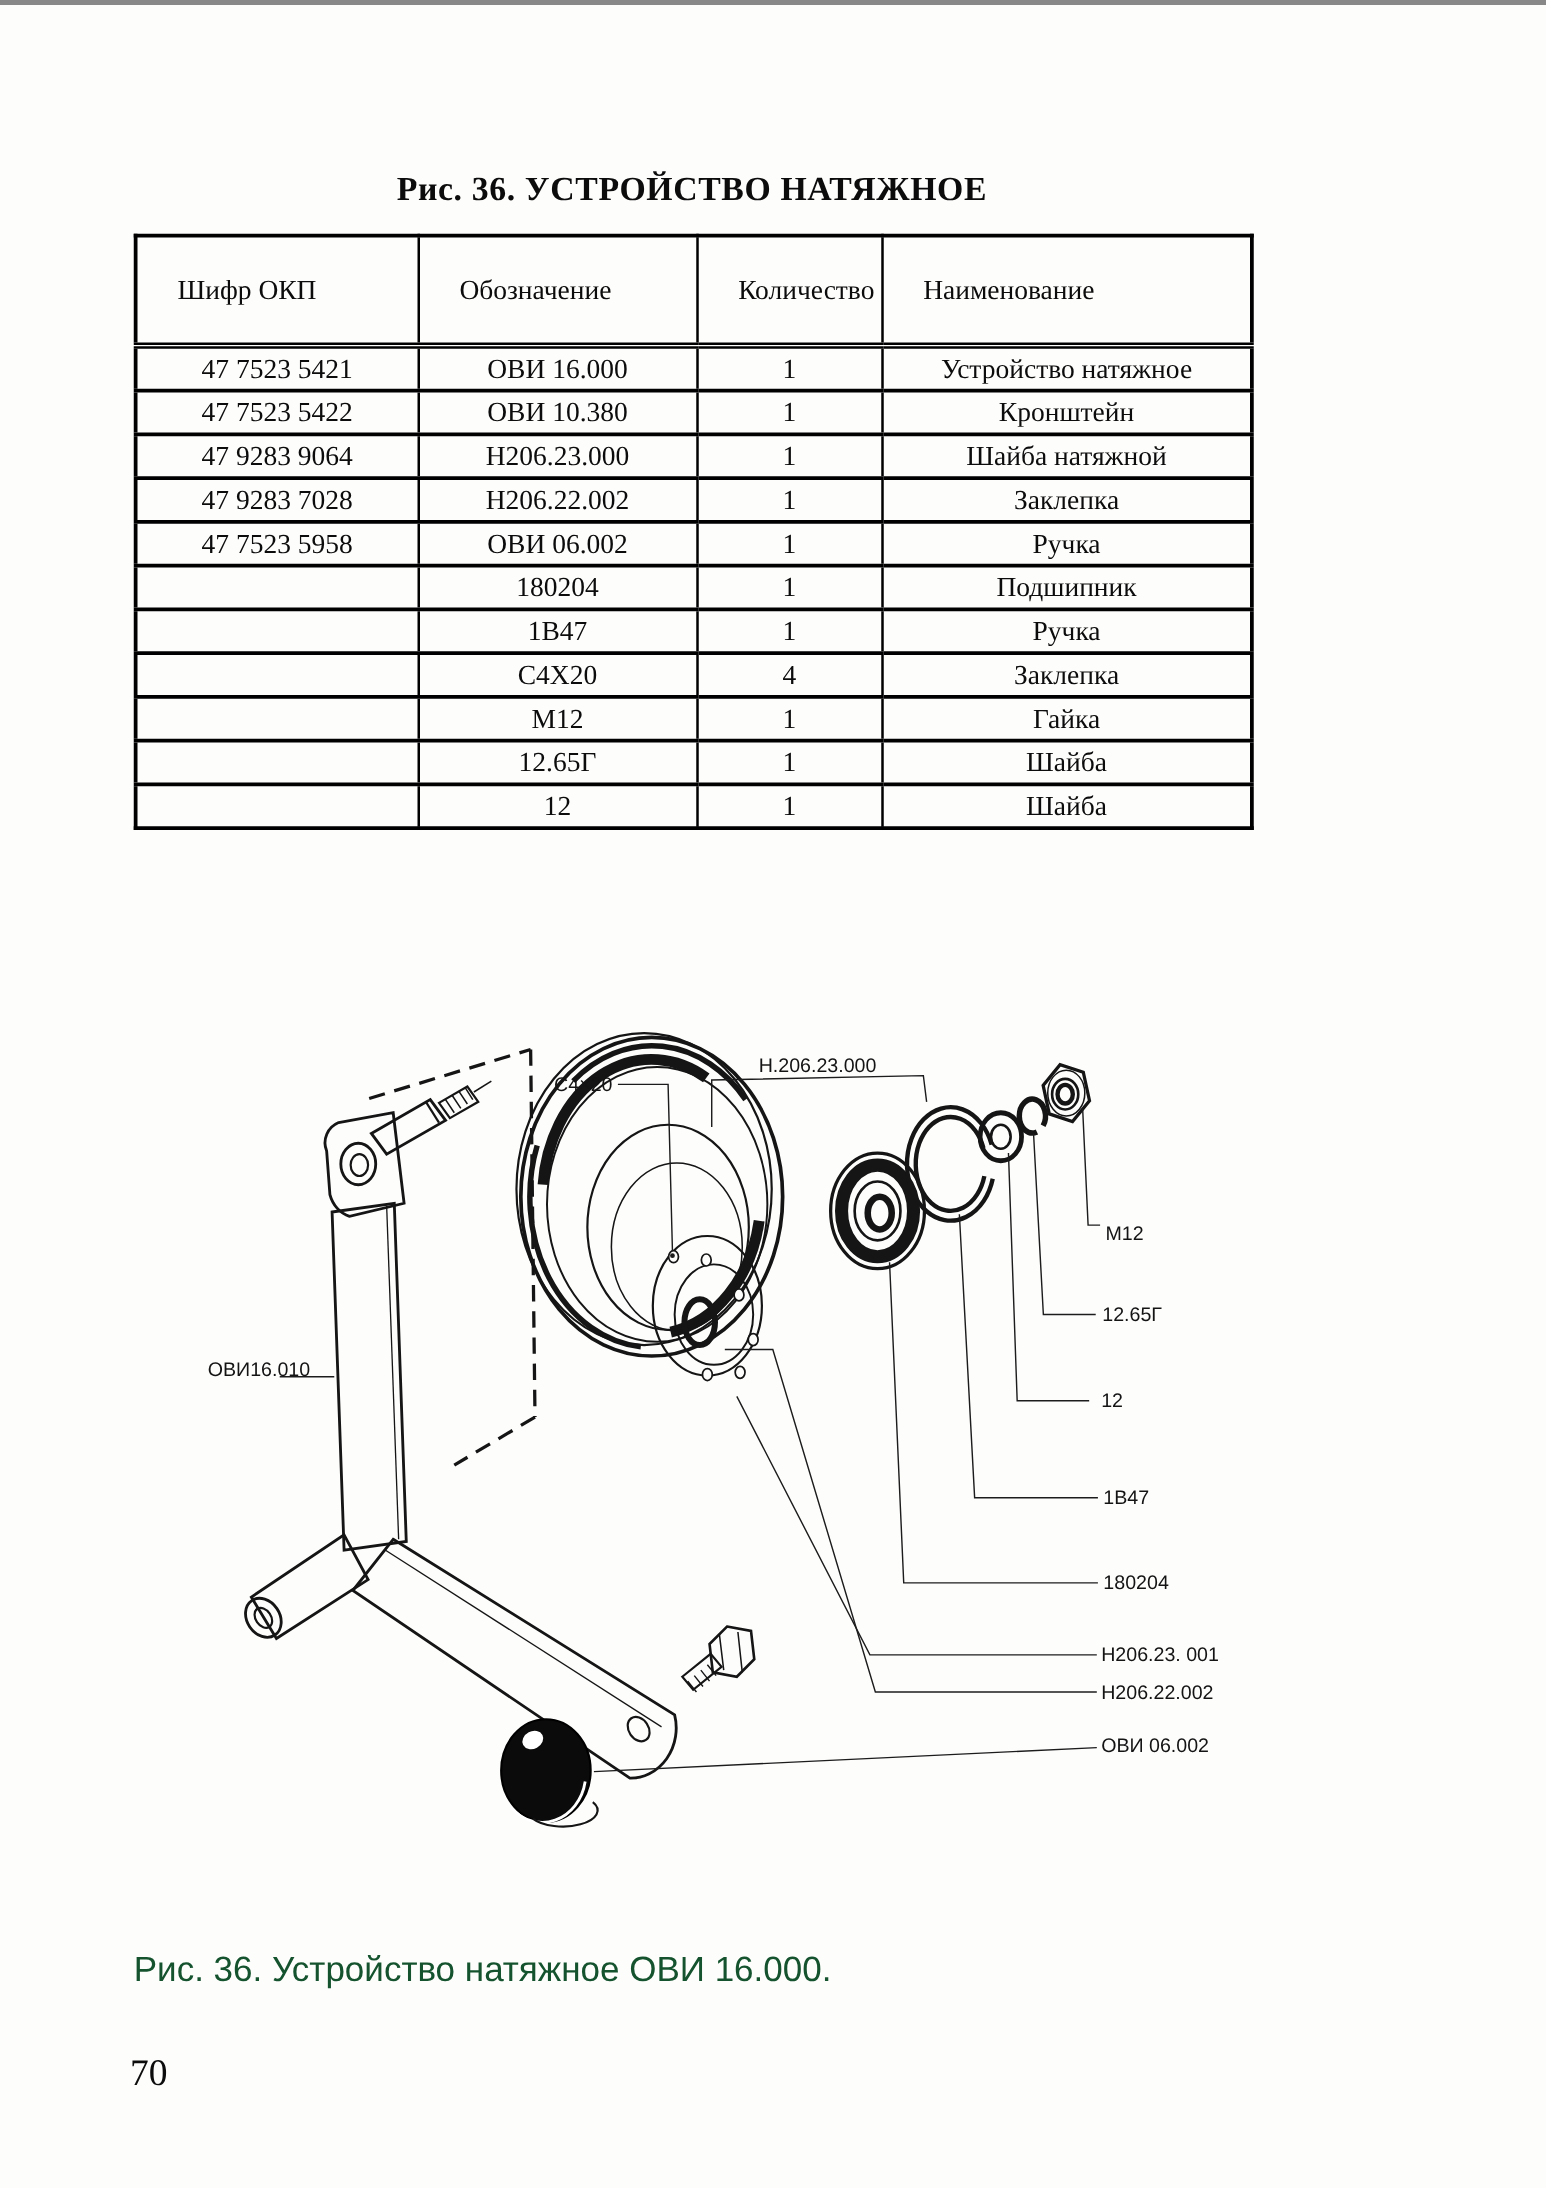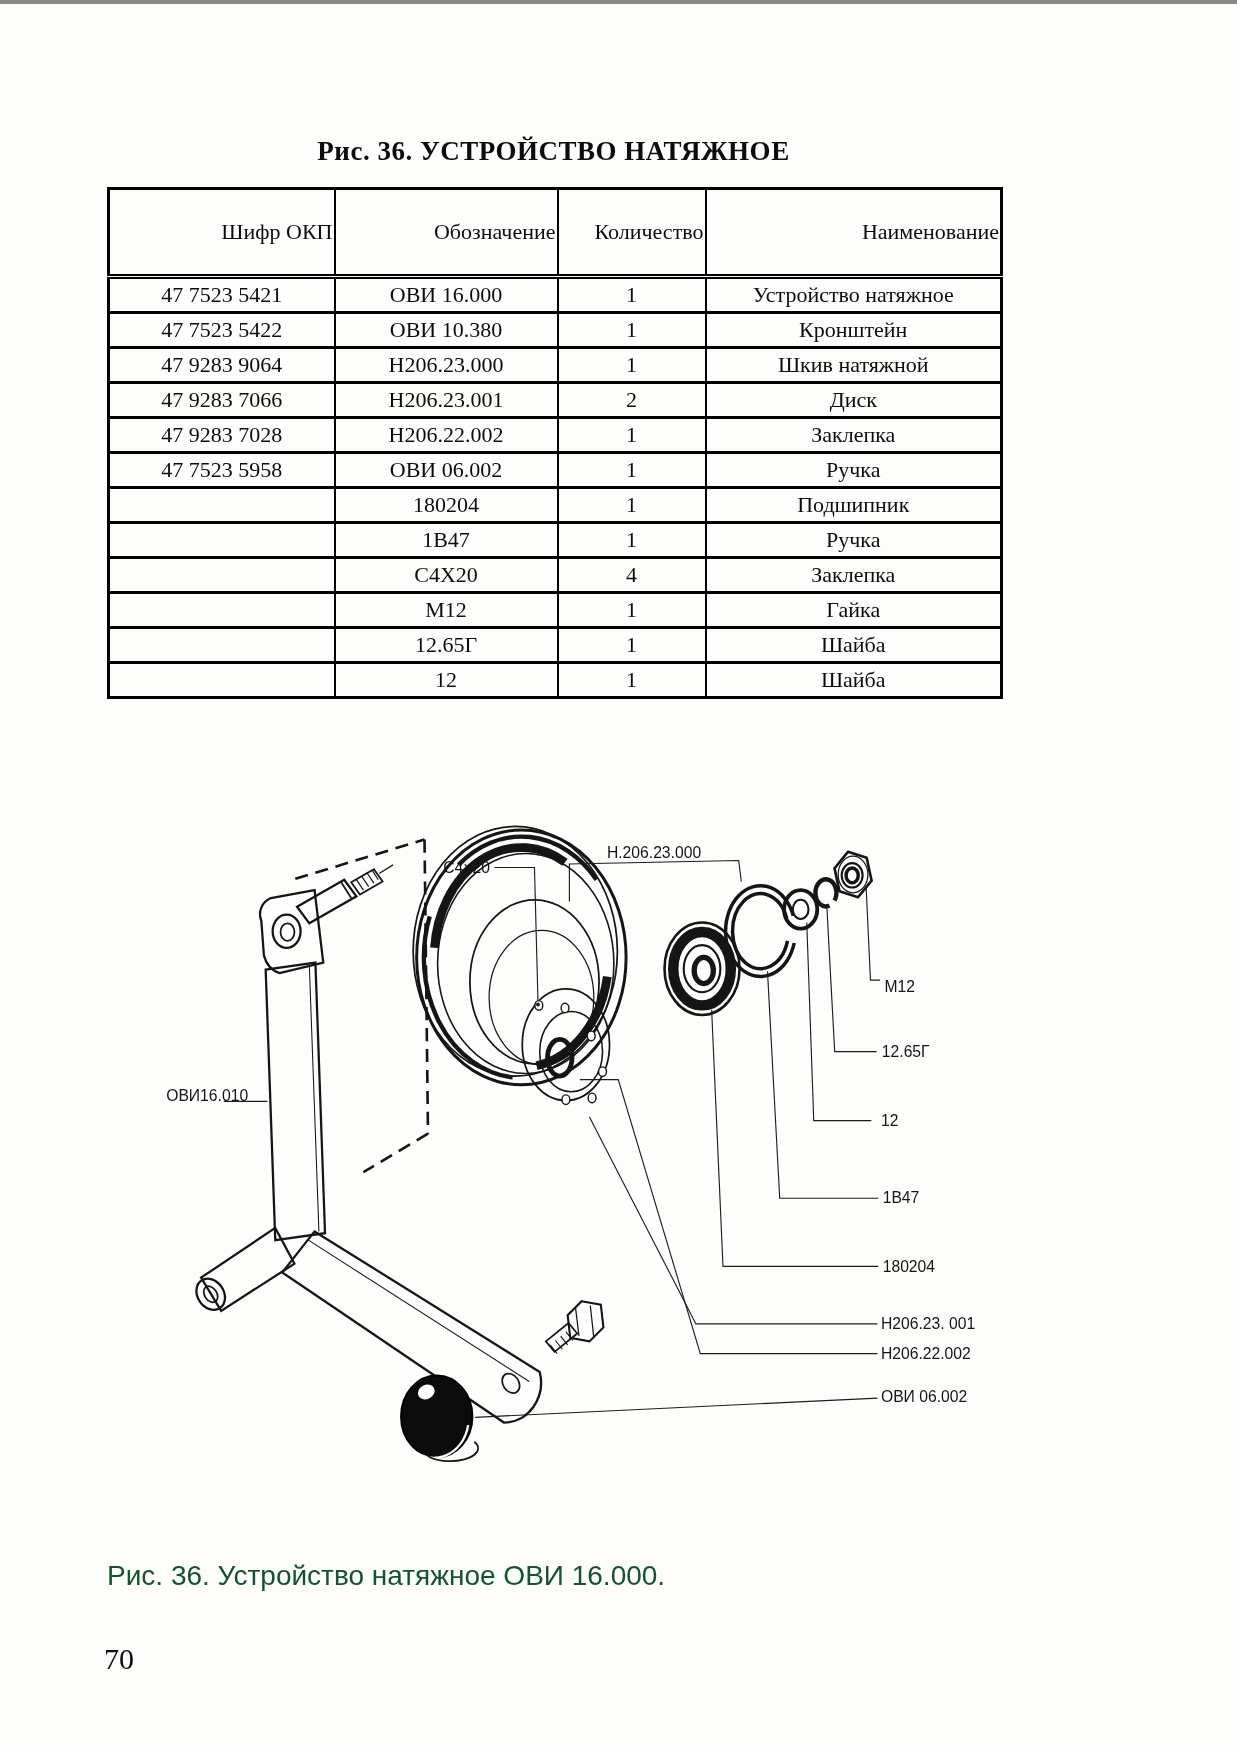--- a/index.html
+++ b/index.html
@@ -31,21 +31,21 @@
   }
   table.parts, table.parts th, table.parts td{
     border:2px solid #000;
   }
   table.parts{border:3px solid #000;}
   table.parts th{
     font-weight:normal;
     height:82px;
     border-bottom:5px double #000;
     vertical-align:middle;
-    text-align:right;
+    text-align:left;
     padding-left:32px;
   }
   table.parts td{
     height:30px;
     border-top-width:3px;
     vertical-align:middle;
     text-align:center;
     white-space:nowrap;
     overflow:hidden;
   }
@@ -103,27 +103,21 @@
         <tr>
           <td>47 7523 5422</td>
           <td>ОВИ 10.380</td>
           <td>1</td>
           <td>Кронштейн</td>
         </tr>
         <tr>
           <td>47 9283 9064</td>
           <td>Н206.23.000</td>
           <td>1</td>
-          <td>Шкив натяжной</td>
-        </tr>
-        <tr>
-          <td>47 9283 7066</td>
-          <td>Н206.23.001</td>
-          <td>2</td>
-          <td>Диск</td>
+          <td>Шайба натяжной</td>
         </tr>
         <tr>
           <td>47 9283 7028</td>
           <td>Н206.22.002</td>
           <td>1</td>
           <td>Заклепка</td>
         </tr>
         <tr>
           <td>47 7523 5958</td>
           <td>ОВИ 06.002</td>

